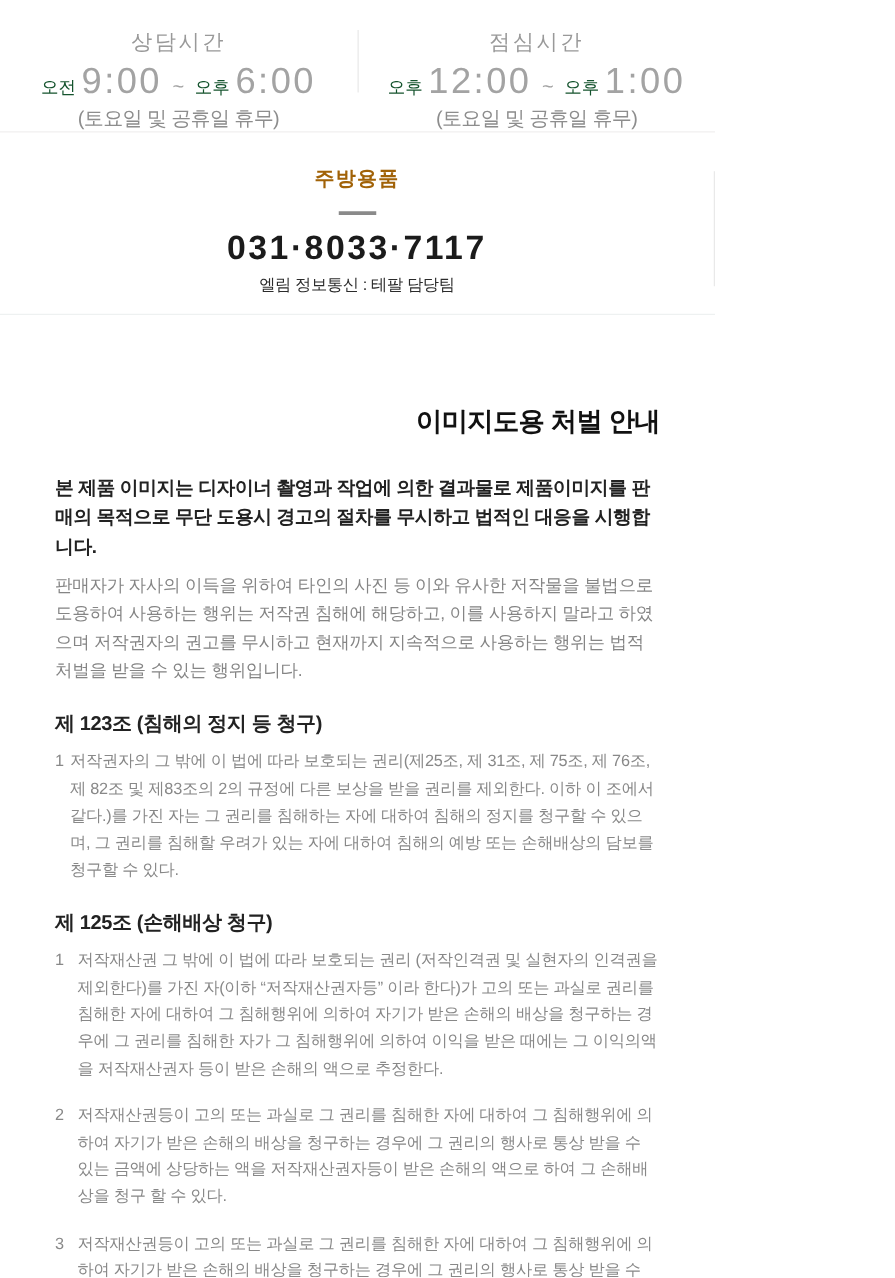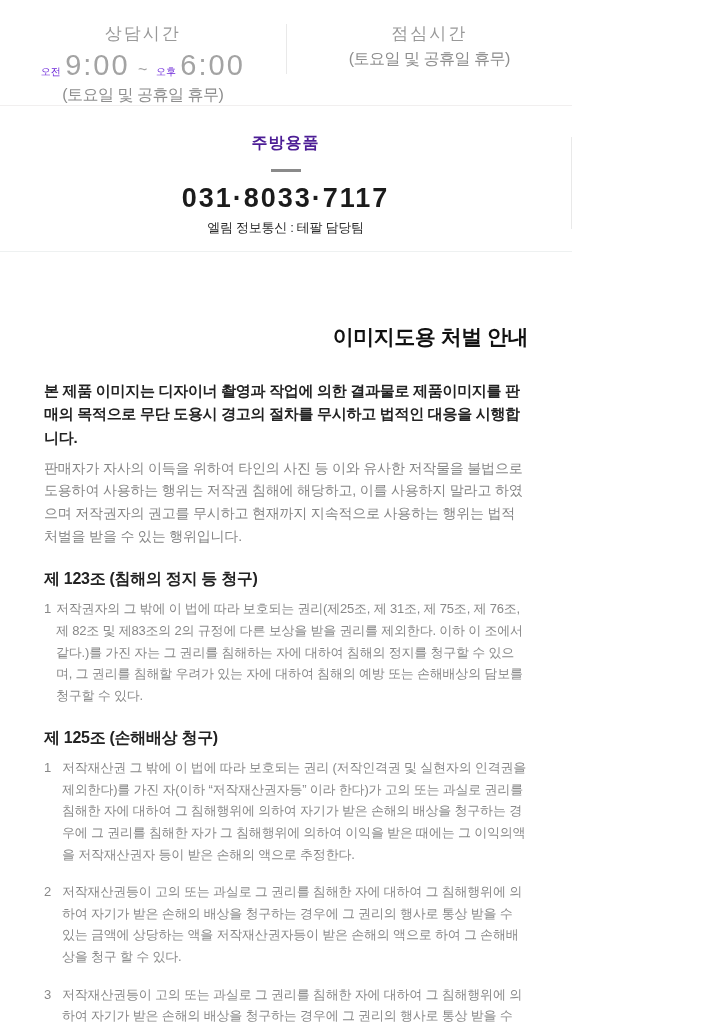--- a/index.html
+++ b/index.html
@@ -17,36 +17,36 @@
   }
   .hours-col { flex: 1; text-align: center; }
   .v-divider {
     width: 1px; background: #e9e9e9; align-self: flex-start;
   }
   .v-divider.hours { height: 50px; margin-top: 2px; }
   .hours-title {
     font-size: 17px; color: #999; letter-spacing: 2px; margin-bottom: 4px;
   }
   .time-row { color: #a0a0a0; white-space: nowrap; }
-  .meridiem { font-size: 10px; color: #6d28d9; letter-spacing: 0px; }
+  .meridiem { font-size: 14px; color: #14532d; letter-spacing: 0px; }
   .time-big { font-size: 29px; letter-spacing: 2px; color: #a3a3a3; }
   .tilde { font-size: 16px; color: #a3a3a3; margin: 0 4px; }
   .hours-note { font-size: 16px; color: #8d8d8d; letter-spacing: -0.5px; margin-top: 3px; }
 
   
   .contacts-section {
     display: flex;
     align-items: stretch;
     border-bottom: 1px solid #eef1f1;
     height: 146px;
     padding-top: 27px;
   }
   .contact-col { flex: 1; text-align: center; }
   .v-divider.contacts { height: 92px; margin-top: 4px; }
-  .contact-title { font-size: 16px; font-weight: bold; color: #4c1d95; letter-spacing: 1px; }
+  .contact-title { font-size: 16px; font-weight: bold; color: #a16207; letter-spacing: 1px; }
   .contact-bar { width: 30px; height: 3px; background: #8a8a8a; margin: 15px auto 0 auto; }
   .contact-phone {
     font-size: 27px; font-weight: bold; color: #1b1b1b;
     letter-spacing: 2px; margin-top: 11px; font-family: "Liberation Sans", sans-serif;
   }
   .contact-label { font-size: 13px; color: #2b2b2b; margin-top: 5px; letter-spacing: -0.3px; }
 
   
   .notice-section { padding: 0 44px; }
   .notice-title {
@@ -88,20 +88,27 @@
         <span class="time-big">9:00</span>
         <span class="tilde">~</span>
         <span class="meridiem">오후</span>
         <span class="time-big">6:00</span>
       </div>
       <div class="hours-note">(토요일 및 공휴일 휴무)</div>
     </div>
     <div class="v-divider hours"></div>
     <div class="hours-col">
       <div class="hours-title">점심시간</div>
+      <div class="time-row">
+        <span class="meridiem">오후</span>
+        <span class="time-big">12:00</span>
+        <span class="tilde">~</span>
+        <span class="meridiem">오후</span>
+        <span class="time-big">1:00</span>
+      </div>
       <div class="hours-note">(토요일 및 공휴일 휴무)</div>
     </div>
   </div>
 
   <div class="contacts-section">
     <div class="contact-col">
       <div class="contact-title">주방용품</div>
       <div class="contact-bar"></div>
       <div class="contact-phone">031·8033·7117</div>
       <div class="contact-label">엘림 정보통신 : 테팔 담당팀</div>

